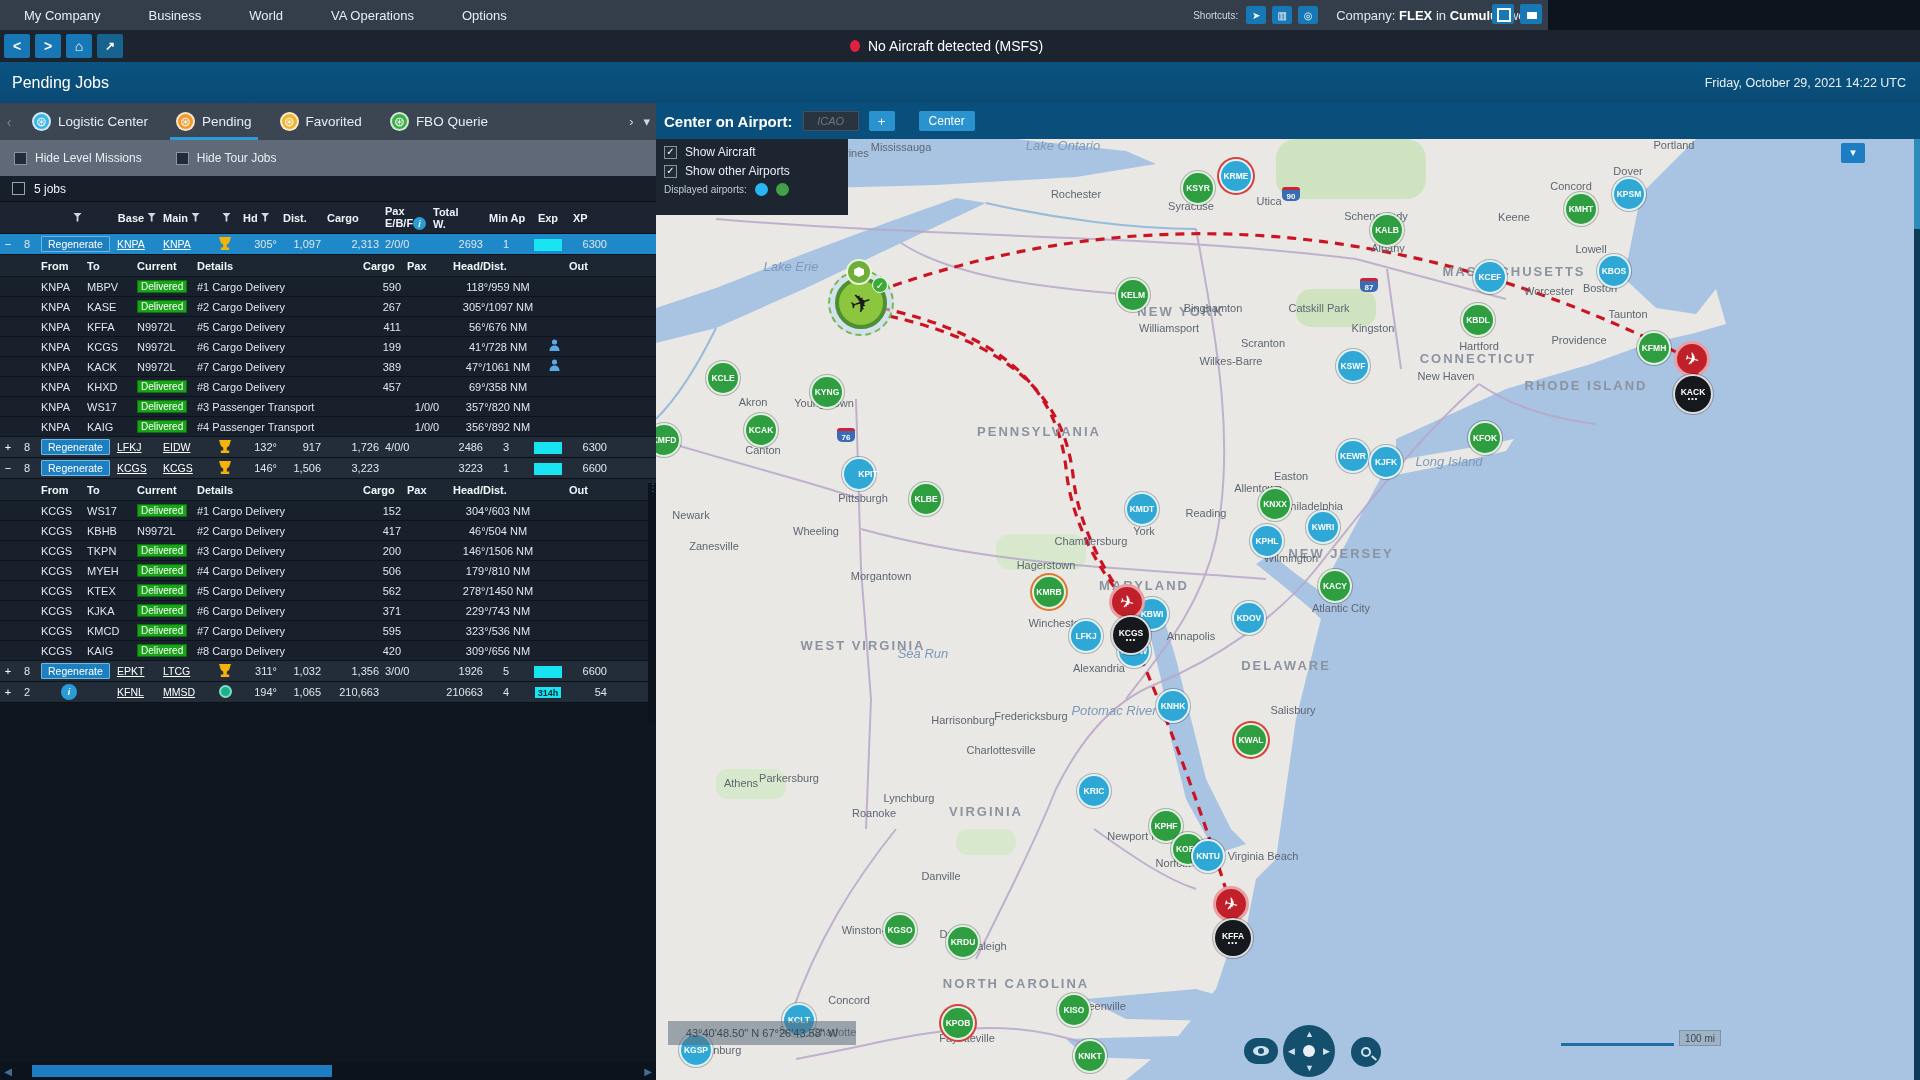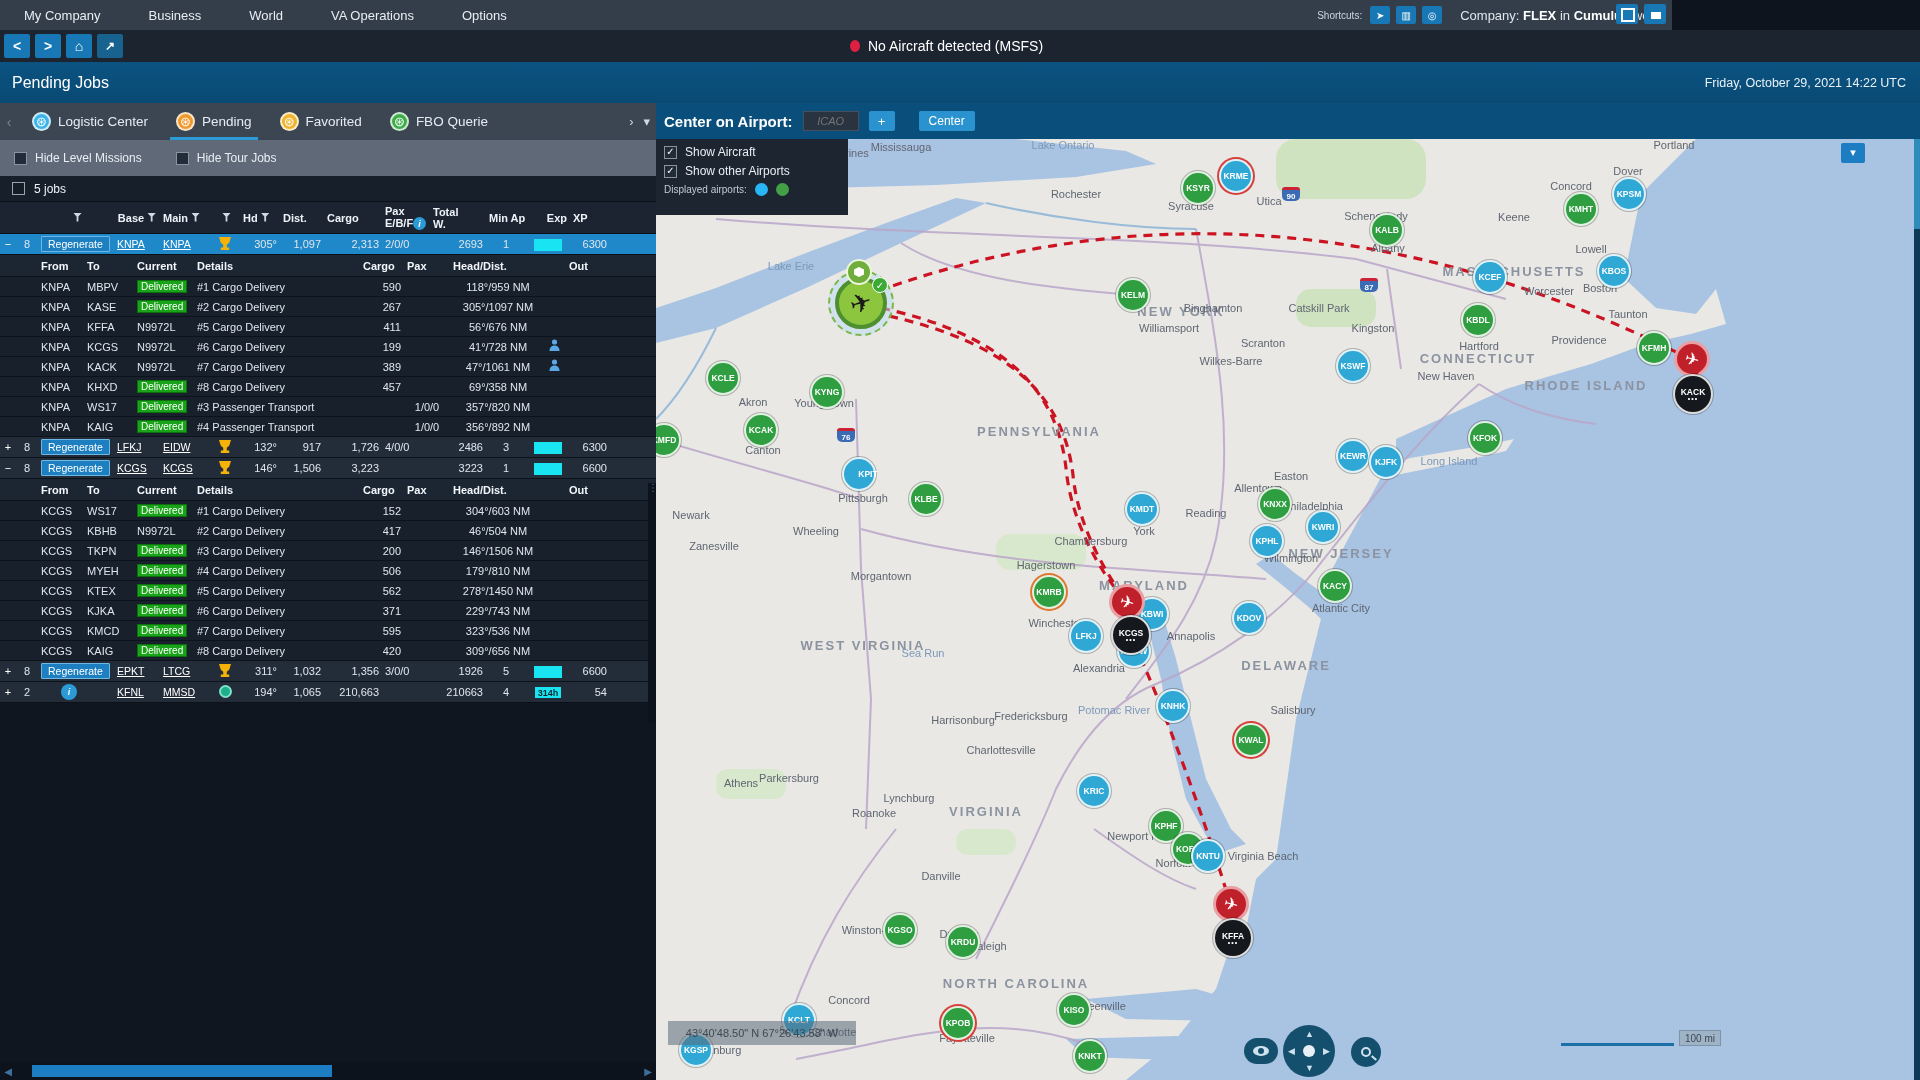--- a/index.html
+++ b/index.html
@@ -1,18 +1,18 @@
 <!DOCTYPE html>
 <html><head>
 <meta charset="utf-8">
 <style>
   * { margin:0; padding:0; box-sizing:border-box; }
   html,body { width:1920px; height:1080px; overflow:hidden; background:#0d141d;
     font-family:"Liberation Sans", sans-serif; }
-  .menubar { position:absolute; left:0; top:0; width:1672px; height:30px; background:#333e4a;
+  .menubar { position:absolute; left:0; top:0; width:1548px; height:30px; background:#333e4a;
     display:flex; align-items:center; color:#e8edf2; font-size:13px; }
   .menu-item { padding:0 24px 0 24px; cursor:default; }
   .menubar-right { margin-left:auto; display:flex; align-items:center; gap:6px; padding-right:8px; }
   .shortcut-label { font-size:10px; color:#cfd6de; margin-right:2px; }
   .sc-btn { width:20px; height:18px; background:#1778b5; color:#fff; font-size:10px;
     display:flex; align-items:center; justify-content:center; border-radius:2px; }
   .company-text { font-size:13px; margin-left:12px; color:#dfe6ee; }
   .company-text b { color:#fff; }
   .win-btns { position:absolute; right:6px; top:4px; display:flex; gap:6px; }
   .win-btn { width:22px; height:20px; background:#1778b5; border-radius:2px; position:relative; }
@@ -85,21 +85,21 @@
   .map-header .lbl { color:#fff; font-size:15px; font-weight:bold; }
   .icao-input { width:56px; height:20px; background:#2a3440; border:1px solid #45505c; color:#c3ccd6;
     font-style:italic; font-size:11px; text-align:center; }
   .sq-btn { width:26px; height:20px; background:#2a93cf; color:#fff; border:none; font-size:13px; border-radius:2px; }
   .center-btn { height:20px; background:#2a93cf; color:#fff; border:none; font-size:12px; padding:0 10px; border-radius:2px; margin-left:14px; }
   .map-canvas { position:absolute; left:0; top:36px; width:1264px; height:941px; background:#e9e8e4; overflow:hidden; }
   .map-canvas svg.base { position:absolute; left:0; top:0; }
   .mlabel { position:absolute; white-space:nowrap; transform:translate(-50%,-50%); pointer-events:none; }
   .mlabel.city { color:#5f6672; font-size:11px; }
   .mlabel.state { color:#8b93a0; font-size:13px; letter-spacing:2px; font-weight:bold; }
-  .mlabel.water { color:#7c98ba; font-size:11px; }
+  .mlabel.water { color:#7c98ba; font-size:13px; font-style:italic; }
   .marker { position:absolute; width:34px; height:34px; border-radius:50%; transform:translate(-50%,-50%);
     display:flex; align-items:center; justify-content:center; color:#fff; font-size:8.5px; font-weight:bold;
     border:2px solid rgba(255,255,255,.85); box-shadow:0 0 0 1px rgba(0,0,0,.25); }
   .marker.green { background:#2e9e40; }
   .marker.blue { background:#2fa8d5; }
   .marker.black { background:#15181c; width:40px; height:40px; flex-direction:column; }
   .marker.black .dots { font-size:7px; letter-spacing:1px; line-height:4px; }
   .marker.ring-red { box-shadow:0 0 0 2px #d8403a; }
   .marker.ring-orange { box-shadow:0 0 0 2px #e0762f; }
   .plane-marker { position:absolute; width:36px; height:36px; border-radius:50%; background:#c0202a;
@@ -235,21 +235,21 @@
         <div class="cell ctr"><span class="funnel"></span></div>
         <div class="cell ctr" style="text-align: center;">Base<span class="funnel"></span></div>
         <div class="cell ctr" style="text-align: left;">Main<span class="funnel"></span></div>
         <div class="cell ctr"><span class="funnel"></span></div>
         <div class="cell ctr" style="text-align: left;">Hd<span class="funnel"></span></div>
         <div class="cell ctr" style="text-align: left;">Dist.</div>
         <div class="cell ctr" style="text-align: left;">Cargo</div>
         <div class="cell ctr" style="text-align: left;">Pax<br>E/B/F<span class="info-ic">i</span></div>
         <div class="cell ctr" style="text-align: left;">Total<br>W.</div>
         <div class="cell ctr" style="text-align: left;">Min Ap.</div>
-        <div class="cell ctr" style="text-align: right;">Exp</div>
+        <div class="cell ctr" style="text-align: center;">Exp</div>
         <div class="cell ctr" style="text-align: left;">XP</div>
       </div>
       <div class="trow selected">
         <div class="expander">−</div>
         <div class="cell ctr">8</div>
         <div class="cell"><button class="btn-regen">Regenerate</button></div>
         <div class="cell"><a class="link">KNPA</a></div>
         <div class="cell"><a class="link">KNPA</a></div>
         <div class="cell ctr"><span class="trophy" style="display: inline-block; width: 12px; height: 13px; background: rgb(245, 179, 10); color: rgb(245, 179, 10); clip-path: polygon(0px 0px, 100% 0px, 85% 45%, 65% 60%, 65% 80%, 85% 80%, 85% 100%, 15% 100%, 15% 80%, 35% 80%, 35% 60%, 15% 45%);">Y</span></div>
         <div class="cell num">305°</div>

